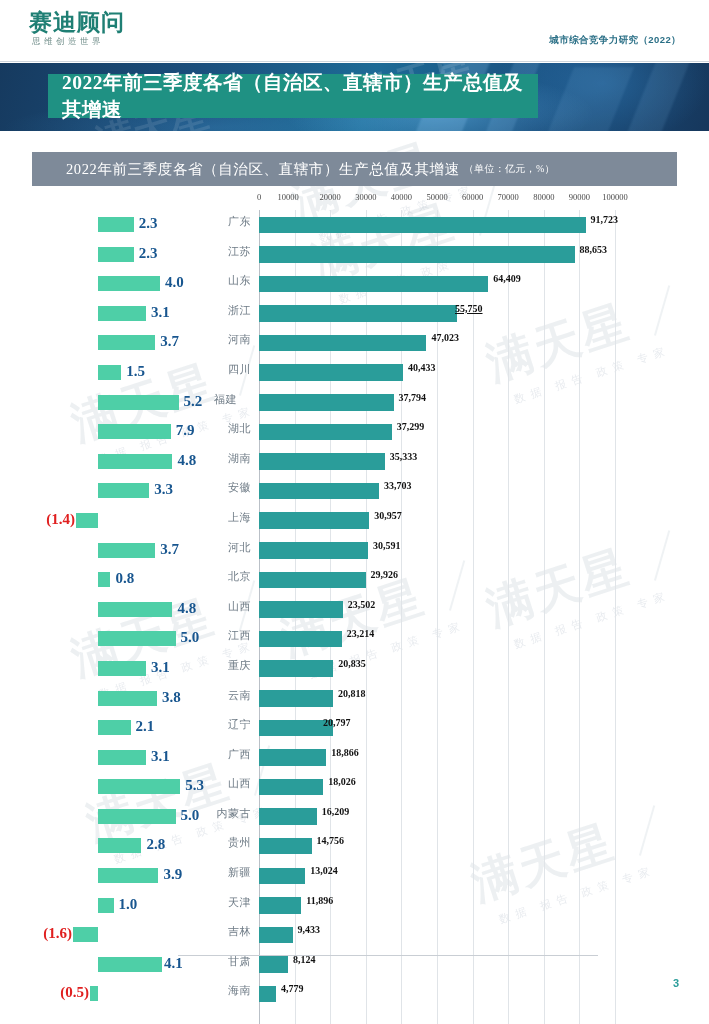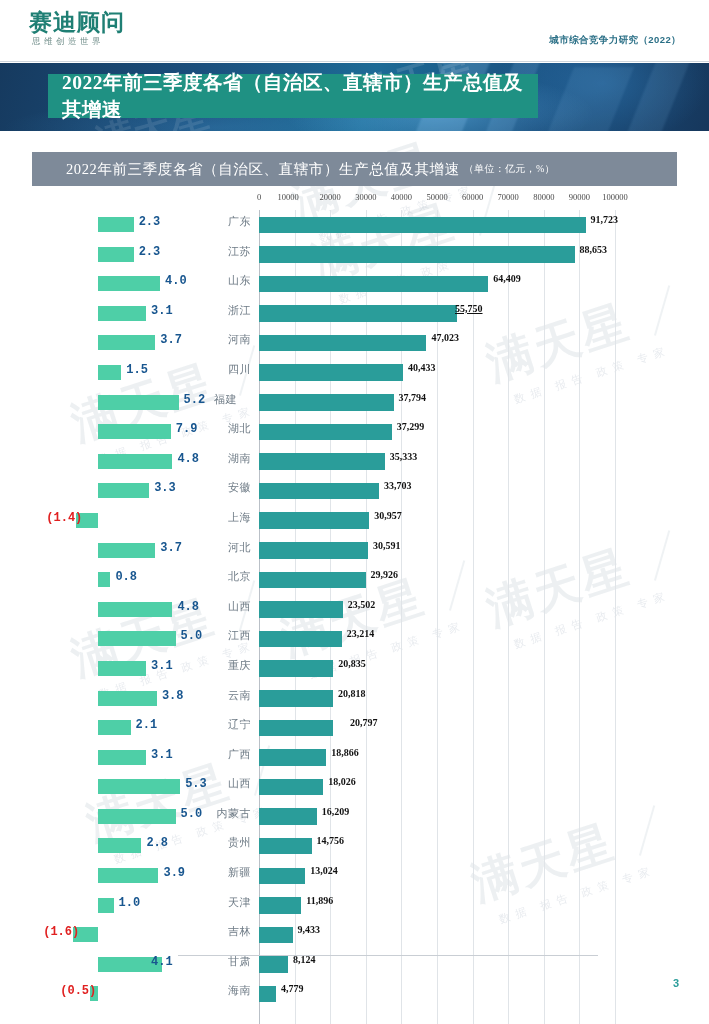--- a/index.html
+++ b/index.html
@@ -116,22 +116,22 @@
   .rows{ position:absolute; left:0; top:18px; width:645px; z-index:2; }
   .row{
     position:relative; height:29.6px;
   }
 
   
   .gbar{
     position:absolute; height:15px; top:7px; background:#4ecfa7;
   }
   .gval{
-    position:absolute; top:5px; font-size:12px; font-weight:bold;
-    color:#18568f; font-family:Liberation Mono, monospace;
+    position:absolute; top:5px; font-size:15px; font-weight:bold;
+    color:#18568f; font-family:Liberation Serif, serif;
     white-space:nowrap;
   }
   .gval.neg{ color:#e02020; }
 
   
   .pname{
     position:absolute; top:4px; width:62px; text-align:right;
     font-size:11px; color:#6d7a85; letter-spacing:.5px;
     font-family:"Liberation Serif","DejaVu Serif",serif;
   }
@@ -380,21 +380,21 @@
           <div class="gval" style="left: 129.9px;">3.8</div>
           <div class="pname" style="left: 157px;">云南</div>
           <div class="vbar" style="left: 227px; width: 74.1121px;"></div>
           <div class="vval" style="left: 306.112px;">20,818</div>
         </div>
         <div class="row">
           <div class="gbar" style="width: 32.55px; left: 66px;"></div>
           <div class="gval" style="left: 103.55px;">2.1</div>
           <div class="pname" style="left: 157px;">辽宁</div>
           <div class="vbar" style="left: 227px; width: 74.0373px;"></div>
-          <div class="vval" style="left: 318px;">20,797</div>
+          <div class="vval" style="left: 291px;">20,797</div>
         </div>
         <div class="row">
           <div class="gbar" style="width: 48.05px; left: 66px;"></div>
           <div class="gval" style="left: 119.05px;">3.1</div>
           <div class="pname" style="left: 157px;">广西</div>
           <div class="vbar" style="left: 227px; width: 67.163px;"></div>
           <div class="vval" style="left: 299.163px;">18,866</div>
         </div>
         <div class="row">
           <div class="gbar" style="width: 82.15px; left: 66px;"></div>
@@ -433,21 +433,21 @@
         </div>
         <div class="row">
           <div class="gbar" style="width: 24.8px; left: 41.2px;"></div>
           <div class="gval neg" style="left: 11.2px;">(1.6)</div>
           <div class="pname" style="left: 157px;">吉林</div>
           <div class="vbar" style="left: 227px; width: 33.5815px;"></div>
           <div class="vval" style="left: 265.581px;">9,433</div>
         </div>
         <div class="row">
           <div class="gbar" style="width: 63.55px; left: 66px;"></div>
-          <div class="gval" style="left: 119px;">4.1</div>
+          <div class="gval" style="left: 132px;">4.1</div>
           <div class="pname" style="left: 157px;">甘肃</div>
           <div class="vbar" style="left: 227px; width: 28.9214px;"></div>
           <div class="vval" style="left: 260.921px;">8,124</div>
         </div>
         <div class="row">
           <div class="gbar" style="width: 7.75px; left: 58.25px;"></div>
           <div class="gval neg" style="left: 28.25px;">(0.5)</div>
           <div class="pname" style="left: 157px;">海南</div>
           <div class="vbar" style="left: 227px; width: 17.0132px;"></div>
           <div class="vval" style="left: 249.013px;">4,779</div>

